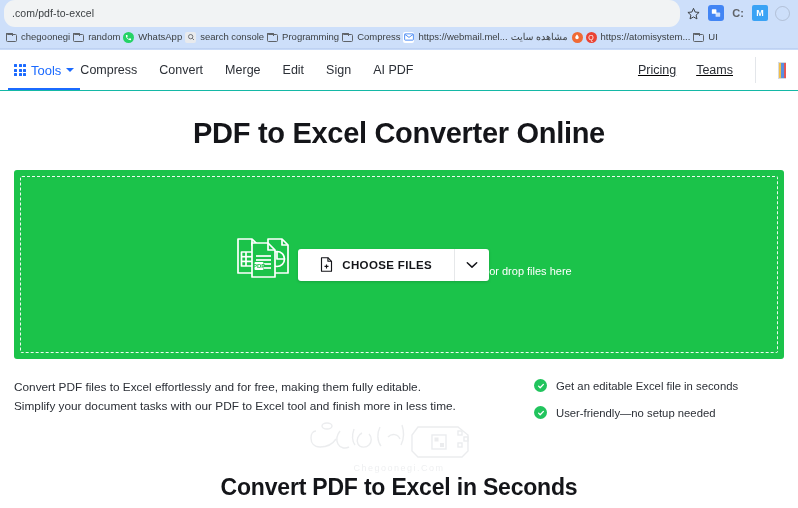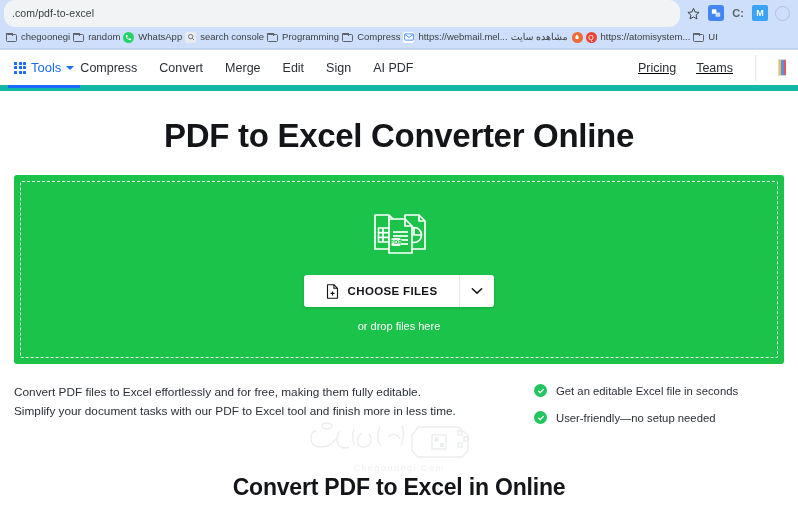--- a/index.html
+++ b/index.html
@@ -114,21 +114,21 @@
   .bm-rtl { direction: rtl; }
 
   .chrome-shadow { height: 2px; background: linear-gradient(#b9cdf0, #cddffa); }
 
   
   .site-header {
     height: 41px;
     background: #fff;
     display: flex;
     align-items: center;
-    border-bottom: 6px solid #14b8a6;
+    border-bottom: 1px solid #14b8a6;
     position: relative;
     padding: 0 8px;
   }
   .tools-btn {
     display: flex; align-items: center; gap: 5px;
     color: #1b6aff;
     font-size: 13px;
     padding: 0 6px;
     height: 40px;
     position: relative;
@@ -185,36 +185,36 @@
   
   .page {
     background: #fff;
     padding: 0 14px;
     position: relative;
     height: 424px;
     overflow: hidden;
   }
   h1.page-title {
     text-align: center;
-    font-size: 33px;
+    font-size: 29px;
     font-weight: 700;
     color: #141519;
     letter-spacing: -.3px;
     padding-top: 26px;
     padding-bottom: 20px;
   }
 
   
   .dropzone {
     background: #1bc34a;
     height: 189px;
     border-radius: 3px;
     position: relative;
     display: flex;
-    flex-direction: column;
+    flex-direction: row;
     align-items: center;
     justify-content: center;
   }
   .dropzone::before {
     content: "";
     position: absolute;
     inset: 6px;
     border: 1.6px dashed rgba(255,255,255,.92);
     border-radius: 2px;
     pointer-events: none;
@@ -549,15 +549,15 @@
       <rect x="126" y="18" width="14" height="14"></rect>
       <rect x="128.5" y="20.5" width="4" height="4" fill="#8c949e" stroke="none"></rect>
       <rect x="134" y="26" width="4" height="4" fill="#8c949e" stroke="none"></rect>
       <rect x="152" y="14" width="4" height="4"></rect>
       <rect x="158" y="20" width="4" height="4"></rect>
       <rect x="152" y="26" width="4" height="4"></rect>
     </svg>
     <div class="wm-text">Chegoonegi.Com</div>
   </div>
 
-  <h2 class="section-title">Convert PDF to Excel in Online</h2>
+  <h2 class="section-title">Convert PDF to Excel in Seconds</h2>
 
 </div>
 
 </body></html>

